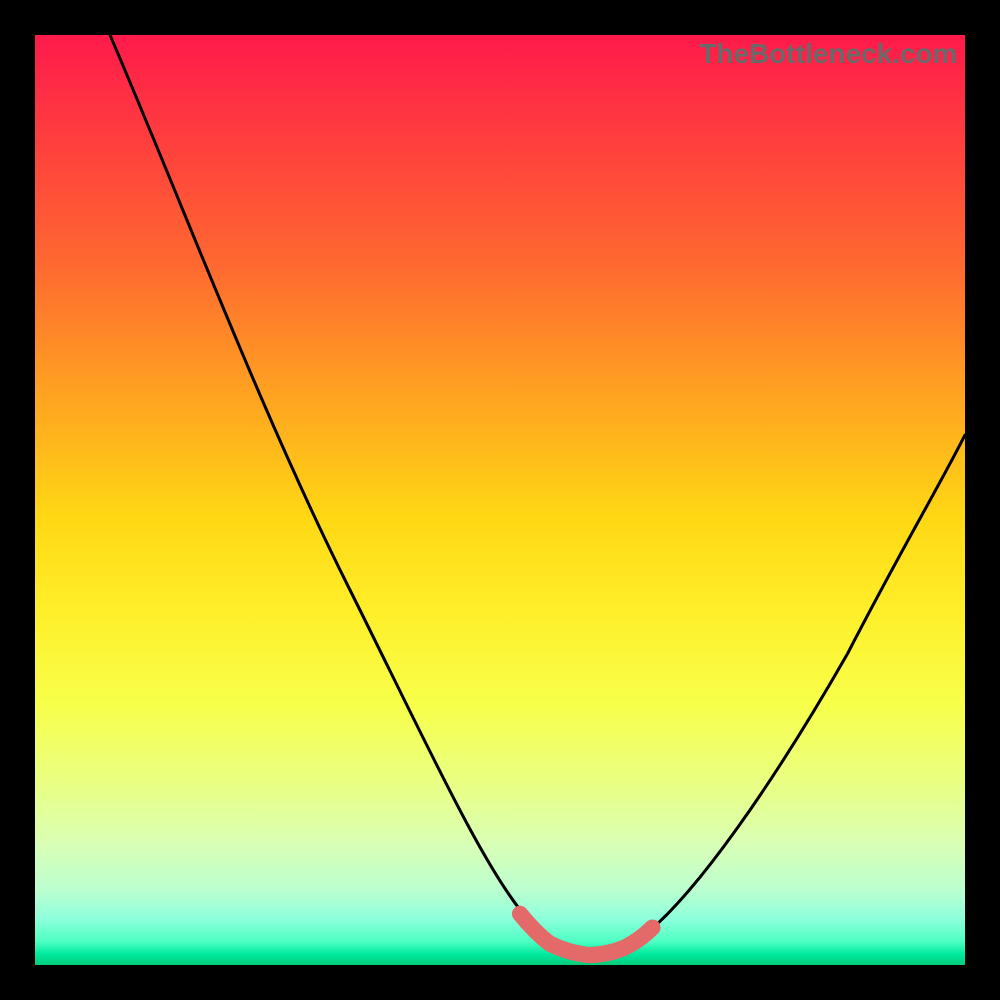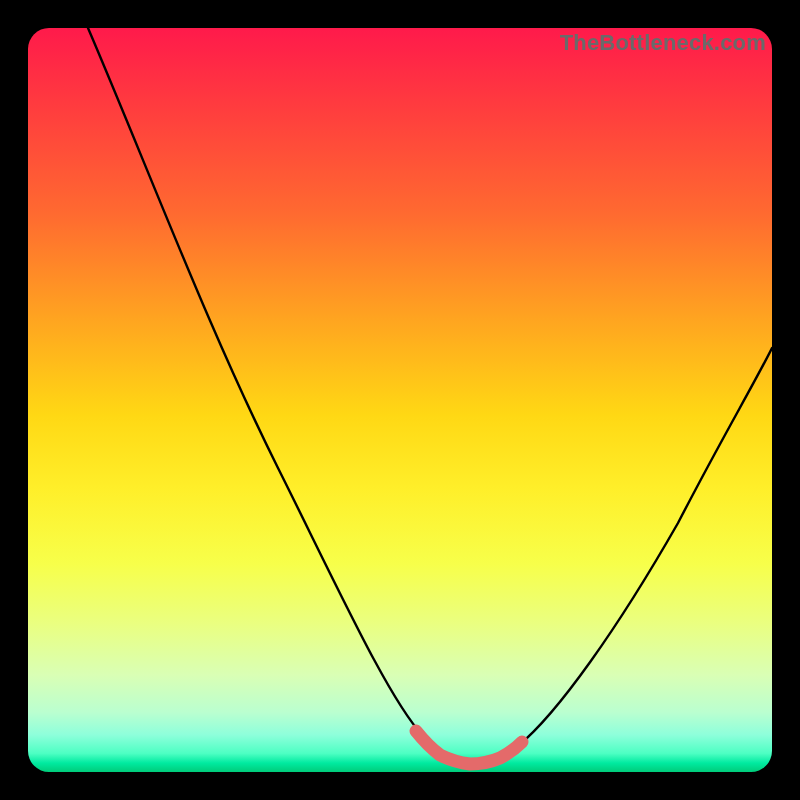--- a/index.html
+++ b/index.html
@@ -33,21 +33,20 @@
       #ffef2a 62%,
       #f7ff4a 72%,
       #eaff80 80%,
       #d9ffb5 87%,
       #baffd0 92%,
       #8effdb 95%,
       #4dffc3 97.5%,
       #00eaa0 98.8%,
       #00cc7a 100%
     );
-    border-radius: 21px;
   }
   .watermark {
     position: absolute;
     top: 2px;
     right: 6px;
     font-size: 22px;
     font-weight: 600;
     color: #6a6a6a;
     letter-spacing: 0.2px;
     user-select: none;

